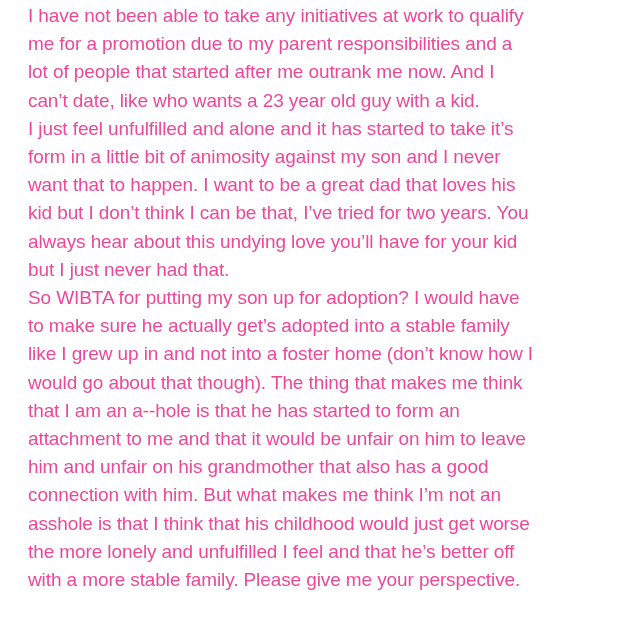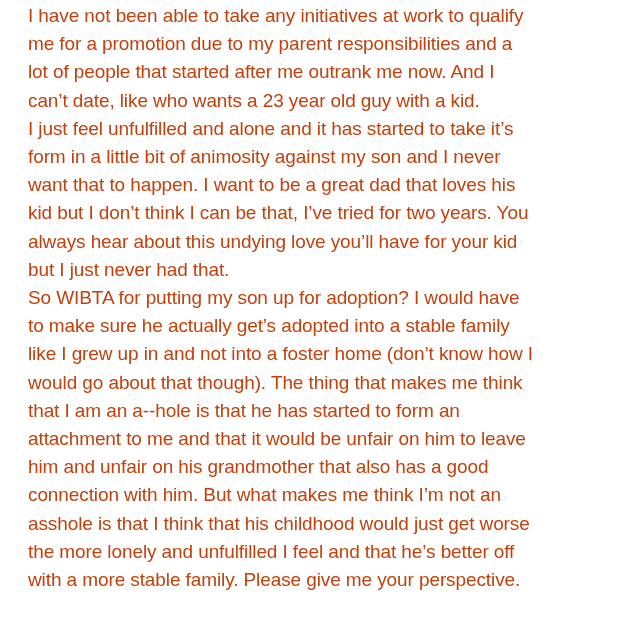--- a/index.html
+++ b/index.html
@@ -19,21 +19,21 @@
     height: 620px;
     padding: 2px 10px 0 28px;
     background: #ffffff;
   }
   .post-text {
     margin: 0;
     white-space: pre-line;
     font-size: 19px;
     line-height: 28.2px;
     letter-spacing: -0.1px;
-    color: #c2410c;
+    color: #ec4899;
   }
 </style>
 </head>
 <body>
 
 <main class="post-wrap">
   <p class="post-text">I have not been able to take any initiatives at work to qualify
 me for a promotion due to my parent responsibilities and a
 lot of people that started after me outrank me now. And I
 can’t date, like who wants a 23 year old guy with a kid.

